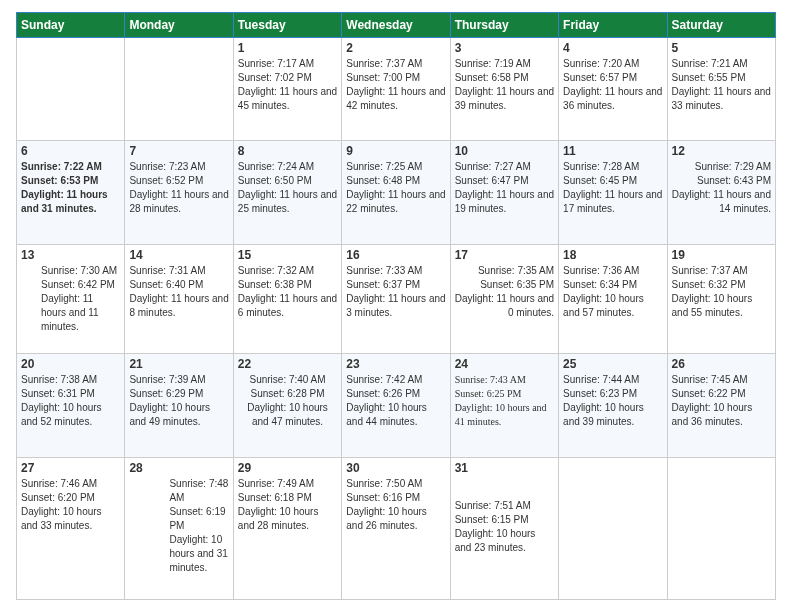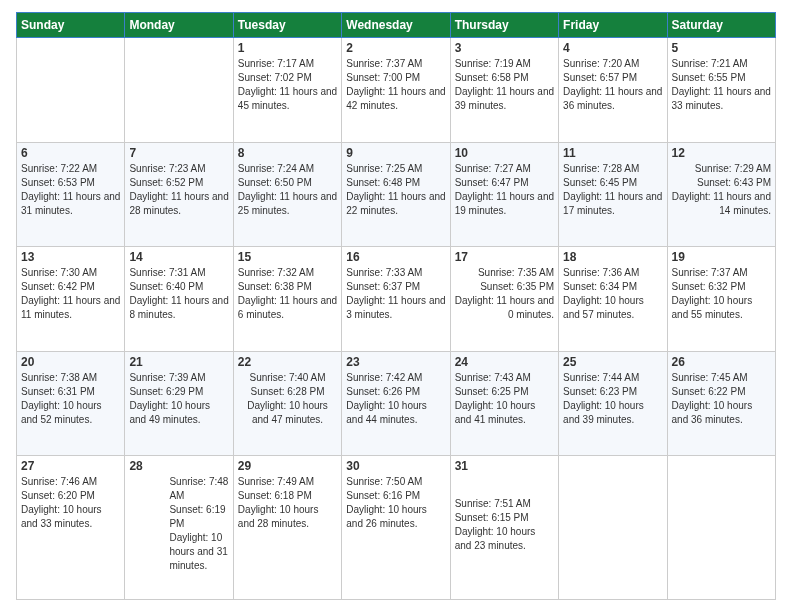--- a/index.html
+++ b/index.html
@@ -138,21 +138,21 @@
           <td>
             <span class="day-num">5</span>
             <div class="day-info" style="white-space: pre-line;">Sunrise: 7:21 AM
 Sunset: 6:55 PM
 Daylight: 11 hours and 33 minutes.</div>
           </td>
         </tr>
         <tr>
           <td>
             <span class="day-num">6</span>
-            <div class="day-info" style="white-space: pre-line;">Sunrise: 7:22 AM
+            <div class="day-info" style="white-space: pre-line; font-weight: bold;">Sunrise: 7:22 AM
 Sunset: 6:53 PM
 Daylight: 11 hours and 31 minutes.</div>
           </td>
           <td>
             <span class="day-num">7</span>
             <div class="day-info" style="white-space: pre-line;">Sunrise: 7:23 AM
 Sunset: 6:52 PM
 Daylight: 11 hours and 28 minutes.</div>
           </td>
           <td>
@@ -182,21 +182,21 @@
           <td>
             <span class="day-num">12</span>
             <div class="day-info" style="white-space: pre-line; text-align: right;">Sunrise: 7:29 AM
 Sunset: 6:43 PM
 Daylight: 11 hours and 14 minutes.</div>
           </td>
         </tr>
         <tr>
           <td>
             <span class="day-num">13</span>
-            <div class="day-info" style="white-space: pre-line;">Sunrise: 7:30 AM
+            <div class="day-info" style="white-space: pre-line; margin-left: 20px;">Sunrise: 7:30 AM
 Sunset: 6:42 PM
 Daylight: 11 hours and 11 minutes.</div>
           </td>
           <td>
             <span class="day-num">14</span>
             <div class="day-info" style="white-space: pre-line;">Sunrise: 7:31 AM
 Sunset: 6:40 PM
 Daylight: 11 hours and 8 minutes.</div>
           </td>
           <td>
@@ -250,21 +250,21 @@
 Daylight: 10 hours and 47 minutes.</div>
           </td>
           <td>
             <span class="day-num">23</span>
             <div class="day-info" style="white-space: pre-line;">Sunrise: 7:42 AM
 Sunset: 6:26 PM
 Daylight: 10 hours and 44 minutes.</div>
           </td>
           <td>
             <span class="day-num">24</span>
-            <div class="day-info" style="white-space: pre-line;">Sunrise: 7:43 AM
+            <div class="day-info" style="white-space: pre-line; font-family: Liberation Serif, serif;">Sunrise: 7:43 AM
 Sunset: 6:25 PM
 Daylight: 10 hours and 41 minutes.</div>
           </td>
           <td>
             <span class="day-num">25</span>
             <div class="day-info" style="white-space: pre-line;">Sunrise: 7:44 AM
 Sunset: 6:23 PM
 Daylight: 10 hours and 39 minutes.</div>
           </td>
           <td>

